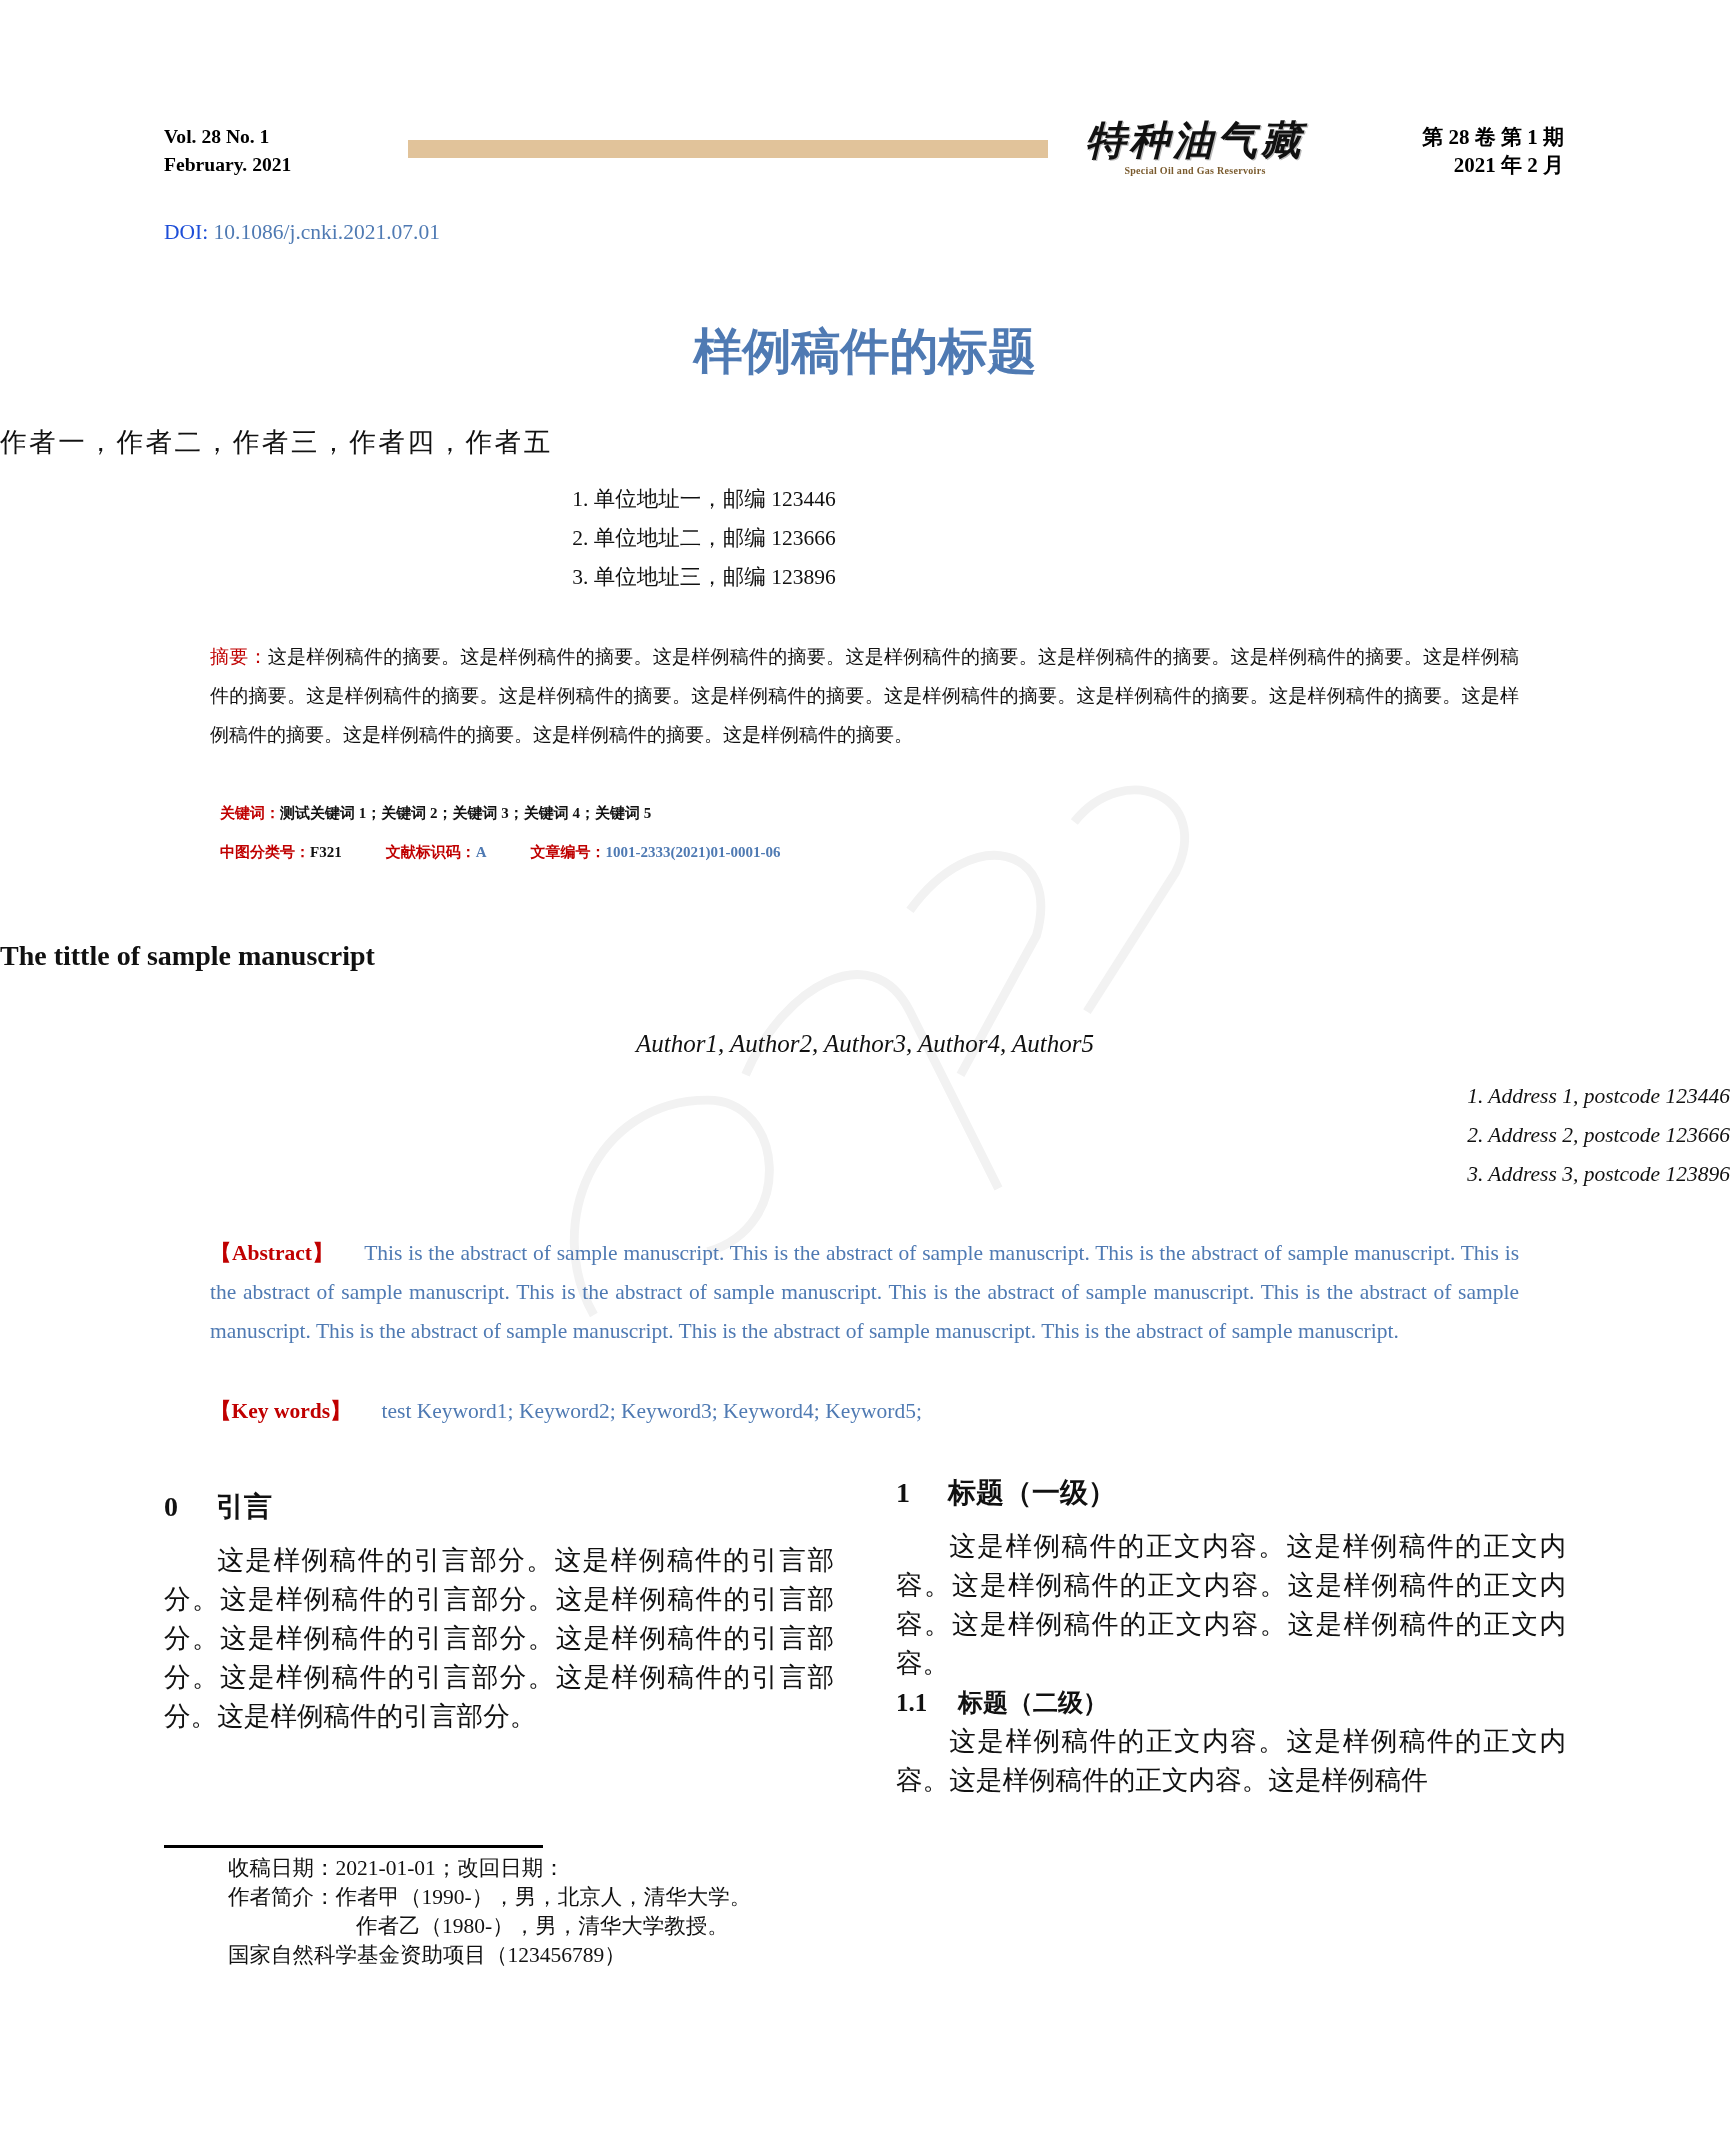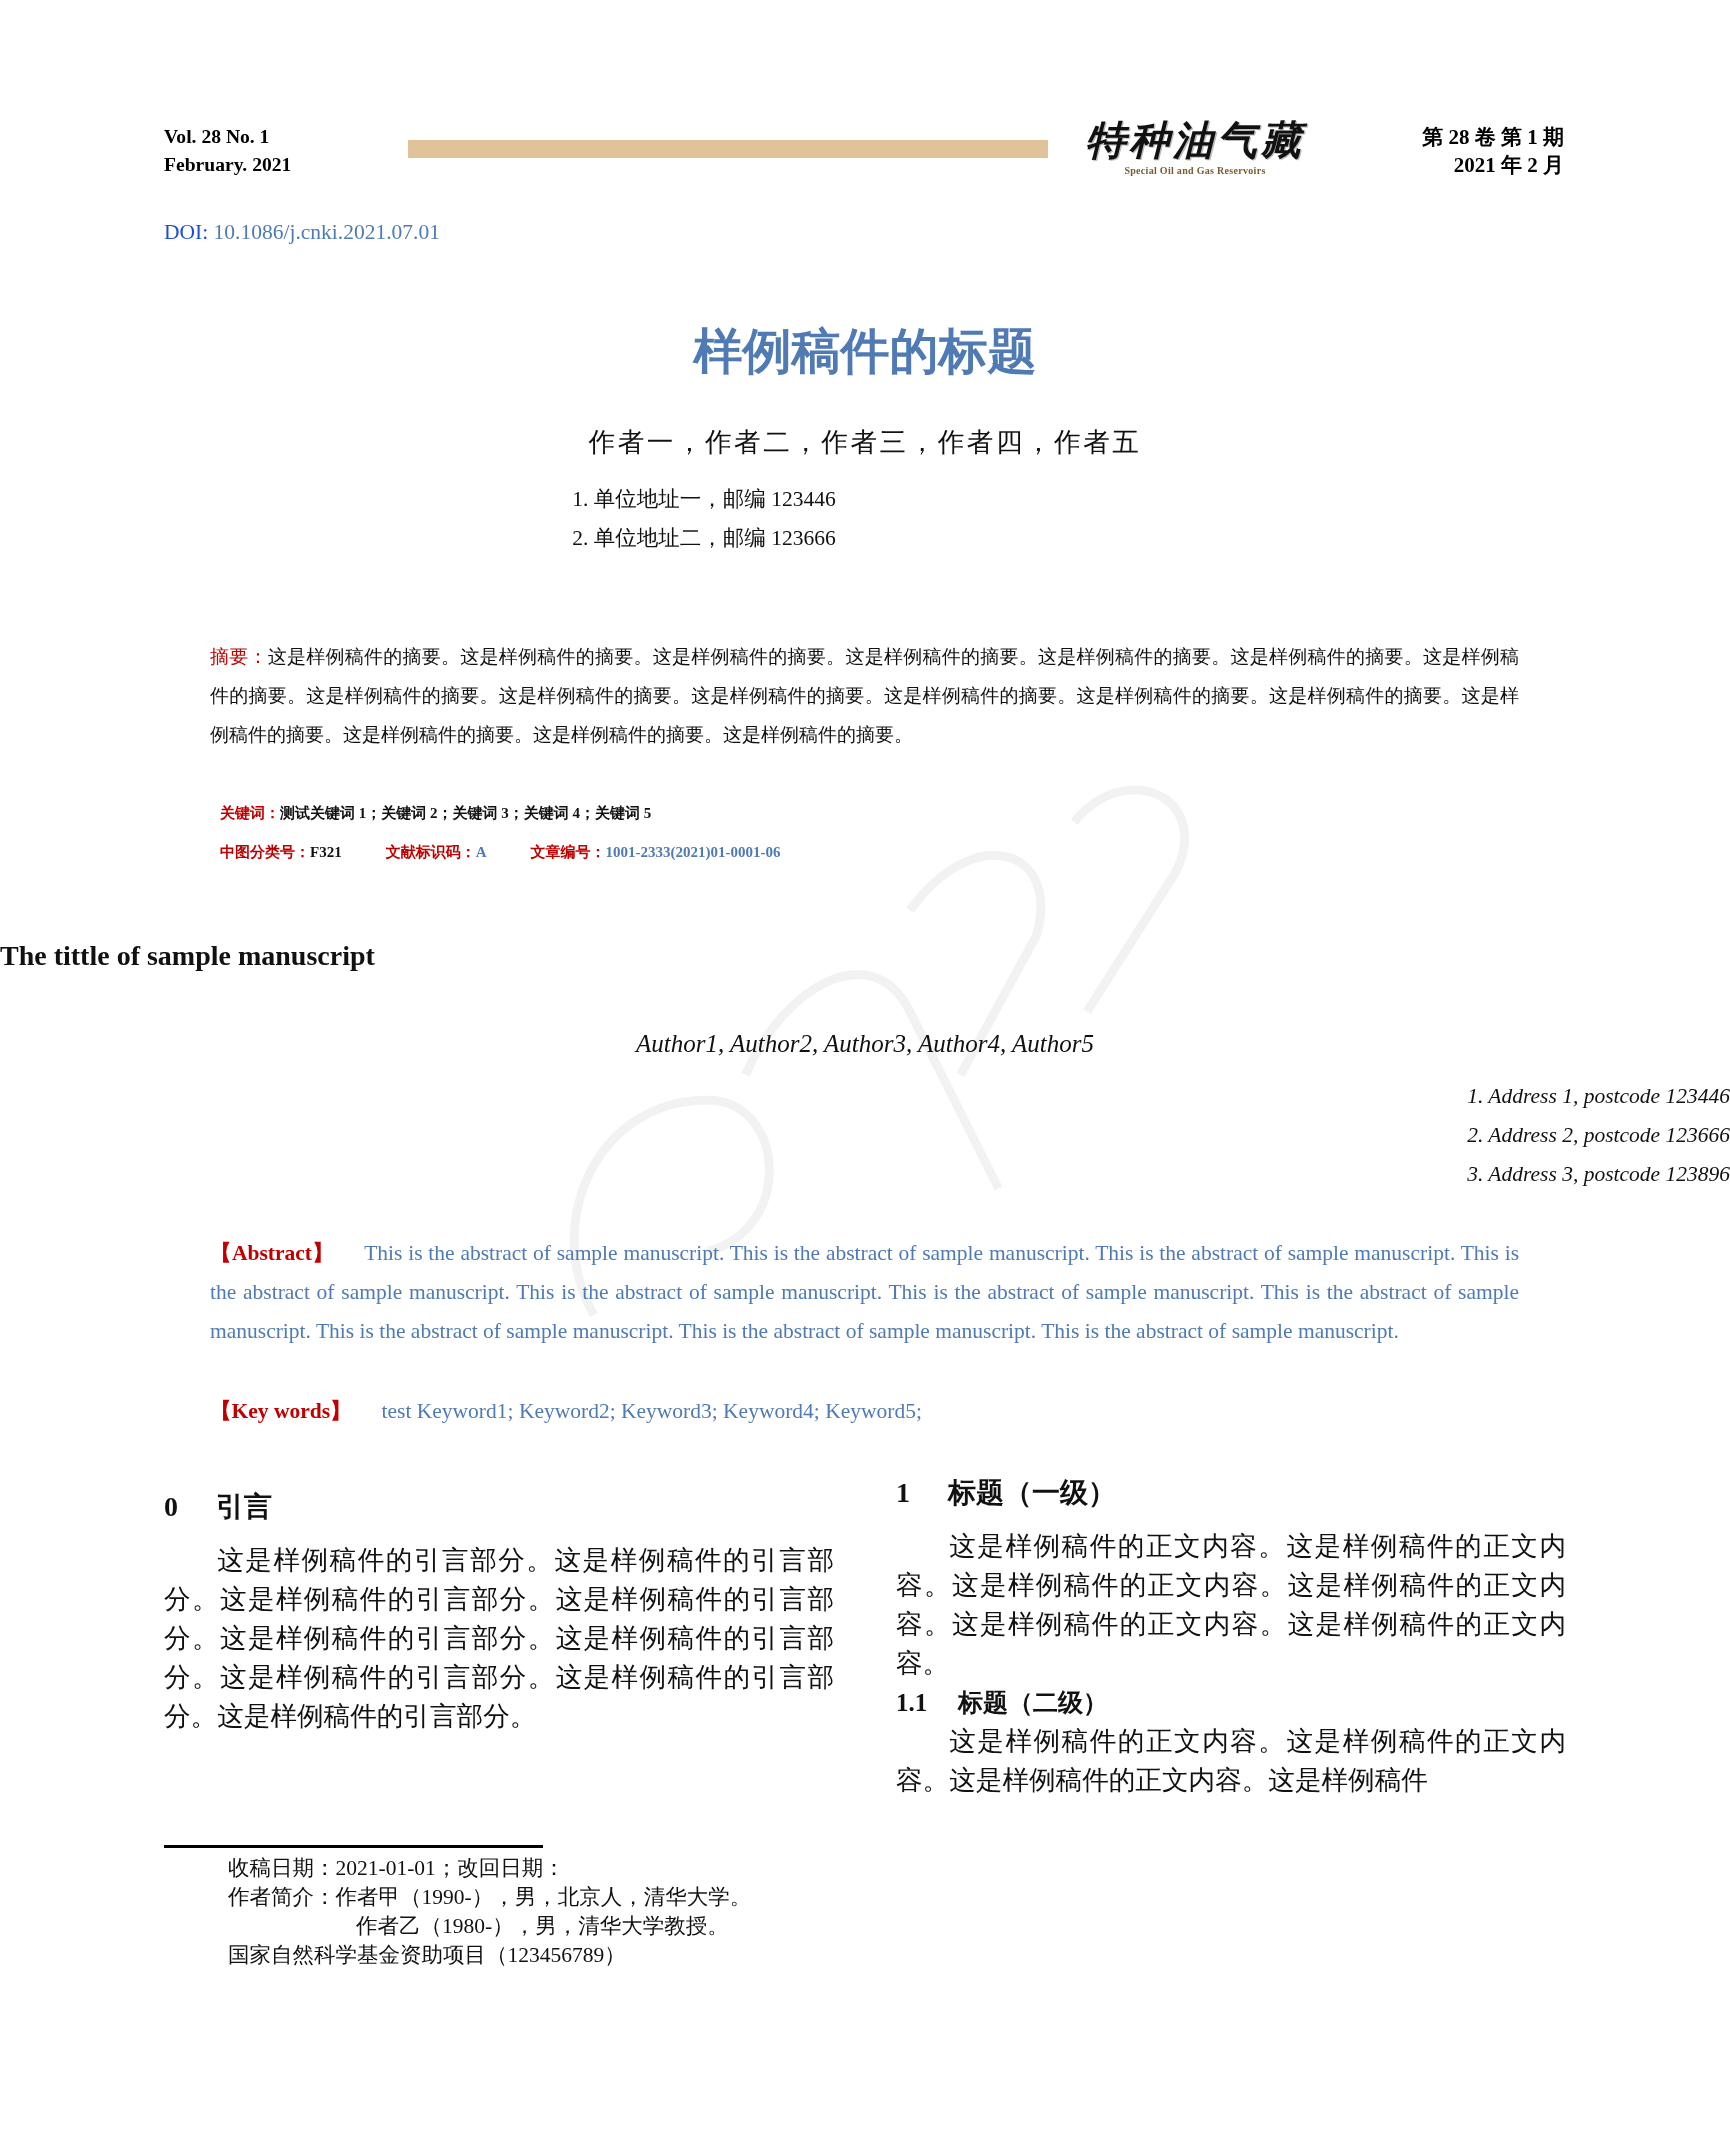--- a/index.html
+++ b/index.html
@@ -16,21 +16,21 @@
   .logo-en { font-size: 10px; font-weight: bold; color: #7a5b2e; line-height: 12.6px; letter-spacing: 0.3px; }
   .hdr-right { right: 166px; top: 123px; font-weight: bold; font-size: 21px; line-height: 28px; text-align: right; color: #000; }
 
   .doi { left: 164px; top: 220px; font-size: 21.5px; }
   .red { color: #1d4ed8; }
   .blue { color: #4f7ab3; }
 
   
   .cn-title { left: 0; width: 1730px; top: 319px; text-align: center; font-family: "DejaVu Sans", sans-serif;
               font-weight: bold; font-size: 49px; color: #4f7ab3; }
-  .cn-authors { left: 0; width: 1730px; top: 424px; text-align: center; font-size: 26.6px; letter-spacing: 2.5px; }
+  .cn-authors { left: 0; width: 1730px; top: 424px; font-size: 26.6px; letter-spacing: 2.5px; }
   .cn-affil { left: 0; width: 1408px; top: 480px; text-align: center; font-size: 21.5px; line-height: 39px; }
 
   
   .cn-abs { left: 210px; width: 1309px; top: 637px; font-size: 19px; line-height: 39px; text-align: justify; }
   .cn-meta { left: 220px; width: 1309px; font-size: 15px; line-height: 39px; font-weight: bold; }
   .lbl { color: #c00000; }
   .gap { display: inline-block; width: 44px; }
 
   
   .en-title { left: 0; width: 1730px; top: 940px; text-align: left; font-weight: bold; font-size: 28px; }
@@ -88,20 +88,21 @@
 <div class="abs doi">
   <span class="red">DOI:</span>
   <span class="blue">10.1086/j.cnki.2021.07.01</span>
 </div>
 
 <div class="abs cn-title">样例稿件的标题</div>
 <div class="abs cn-authors">作者一，作者二，作者三，作者四，作者五</div>
 <div class="abs cn-affil">
   <div>1. 单位地址一，邮编 123446</div>
   <div>2. 单位地址二，邮编 123666</div>
+  <div>3. 单位地址三，邮编 123896</div>
 </div>
 
 <div class="abs cn-abs">
   <span class="lbl">摘要：</span><span>这是样例稿件的摘要。这是样例稿件的摘要。这是样例稿件的摘要。这是样例稿件的摘要。这是样例稿件的摘要。这是样例稿件的摘要。这是样例稿件的摘要。这是样例稿件的摘要。这是样例稿件的摘要。这是样例稿件的摘要。这是样例稿件的摘要。这是样例稿件的摘要。这是样例稿件的摘要。这是样例稿件的摘要。这是样例稿件的摘要。这是样例稿件的摘要。这是样例稿件的摘要。</span>
 </div>
 <div class="abs cn-meta" style="top:794px;">
   <span class="lbl">关键词：</span><span>测试关键词 1；关键词 2；关键词 3；关键词 4；关键词 5</span>
 </div>
 <div class="abs cn-meta" style="top:833px;">
   <span class="lbl">中图分类号：</span><span>F321</span><span class="gap"></span><span class="lbl">文献标识码：</span><span class="blue">A</span><span class="gap"></span><span class="lbl">文章编号：</span><span class="blue">1001-2333(2021)01-0001-06</span>

